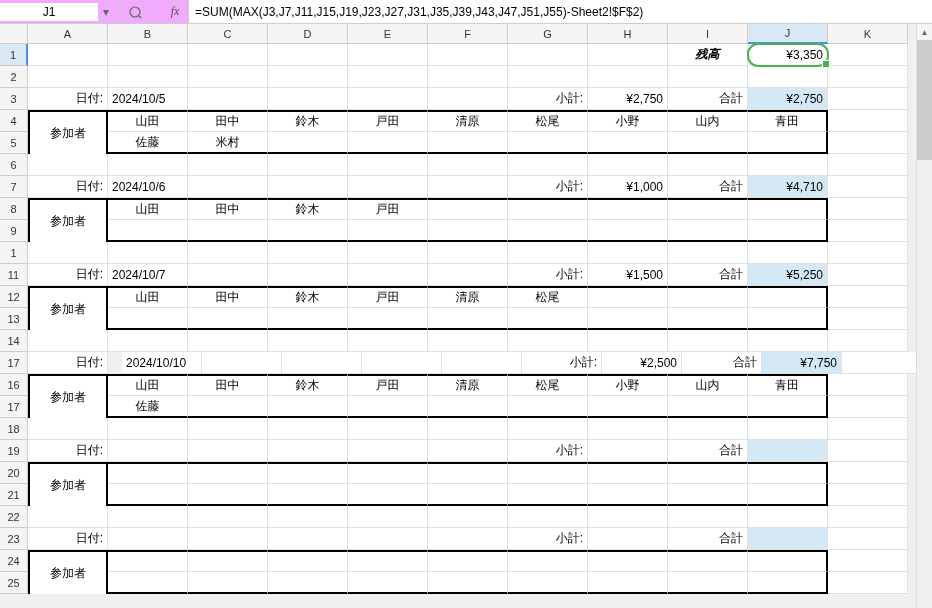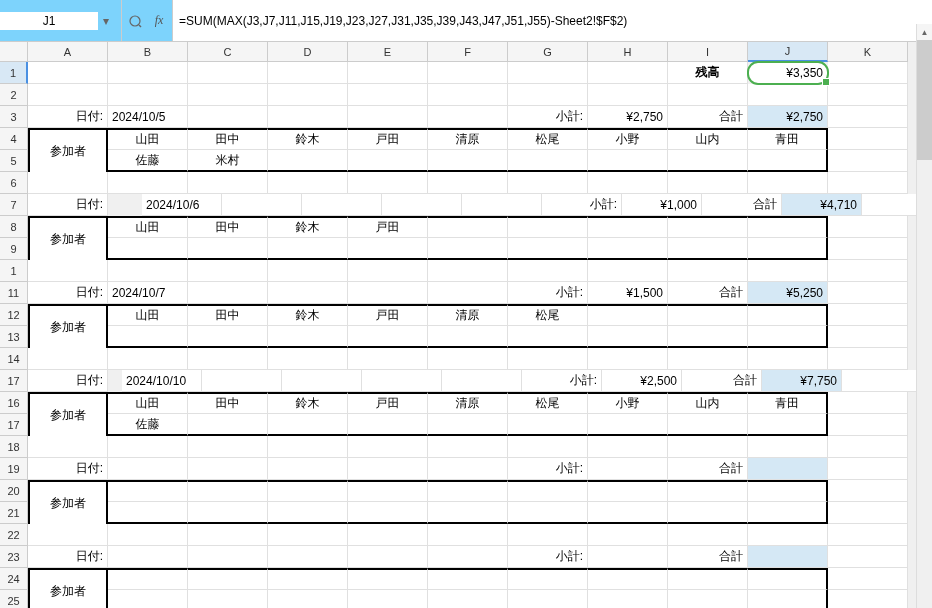--- a/index.html
+++ b/index.html
@@ -1,43 +1,43 @@
 <!DOCTYPE html>
 <html><head>
   <meta charset="utf-8">
   <style>
     * { box-sizing: border-box; margin: 0; padding: 0; }
     body { font-family: Arial, "MS PGothic", sans-serif; font-size: 12px; background: #f0f0f0; width: 932px; height: 608px; overflow: hidden; }
     
-    .formula-bar { display: flex; align-items: center; background: #7dd3fc; border-bottom: 1px solid #ccc; height: 42px; }
+    .formula-bar { display: flex; align-items: center; background: #f0abfc; border-bottom: 1px solid #ccc; height: 24px; }
     .name-box-area { display: flex; align-items: center; width: 122px; border-right: 1px solid #ccc; height: 100%; }
     .name-box { width: 98px; padding: 2px 8px; background: white; border: none; font-size: 12px; text-align: center; }
     .name-dropdown { width: 16px; height: 100%; display: flex; align-items: center; justify-content: center; color: #666; cursor: pointer; }
-    .fb-icons { display: flex; align-items: center; padding: 0 4px; gap: 6px; }
+    .fb-icons { display: flex; align-items: center; padding: 0 4px; gap: 22px; }
     .fb-icon { width: 18px; height: 18px; display: flex; align-items: center; justify-content: center; color: #555; cursor: pointer; }
     .fx-icon { font-style: italic; font-family: serif; }
     .formula-input { flex: 1; padding: 10px 6px; background: white; border-left: 1px solid #ccc; font-size: 12px; height: 100%; display:flex; align-items:center; }
     
     .sheet { position: relative; }
     .corner { position: absolute; top:0; left:0; width: 28px; height: 20px; background: #f5f5f5; border-right: 1px solid #ccc; border-bottom: 1px solid #ccc; }
     
     .col-headers { display: flex; position: absolute; top:0; left: 28px; height: 20px; }
     .col-h { background: #f5f5f5; border-right: 1px solid #ccc; border-bottom: 1px solid #ccc; display: flex; align-items: center; justify-content: center; color: #333; font-size: 11px; }
     .col-h.sel { background: #d8e8f5; border-bottom: 2px solid #4A90E2; }
     
     .row-headers { position: absolute; top: 20px; left: 0; width: 28px; }
     .row-h { height: 22px; background: #f5f5f5; border-right: 1px solid #ccc; border-bottom: 1px solid #ccc; display: flex; align-items: center; justify-content: center; color: #333; font-size: 11px; }
     .row-h.sel { background: #d8e8f5; border-right: 2px solid #4A90E2; }
     
     .grid { position: absolute; top: 20px; left: 28px; }
     .row { display: flex; height: 22px; }
     .cell { border-right: 1px solid #e0e0e0; border-bottom: 1px solid #e0e0e0; display: flex; align-items: center; padding: 0 4px; background: white; font-size: 12px; overflow: visible; white-space: nowrap; }
     .cell.rt { justify-content: flex-end; }
     .cell.ct { justify-content: center; }
-    .cell.bold { font-weight: bold; }
+    .cell.bold { font-weight: bold; font-style: italic; }
     .cell.hl { background: #d5e8f5; }
     
     .bt-thick { border-top: 2px solid #000 !important; }
     .bb-thick { border-bottom: 2px solid #000 !important; }
     .bl-thick { border-left: 2px solid #000 !important; text-align: center; }
     .br-thick { border-right: 2px solid #000 !important; }
     
     .selected-cell { outline: 2px solid #4CAF50; outline-offset: -1px; position: relative; z-index: 2; border-radius: 10px; }
     .selected-cell::after { content:""; position:absolute; right:-3px; bottom:-3px; width:6px; height:6px; background:#4CAF50; border:1px solid white; }
     
@@ -187,21 +187,21 @@
         <div class="cell cE"></div>
         <div class="cell cF"></div>
         <div class="cell cG"></div>
         <div class="cell cH"></div>
         <div class="cell cI"></div>
         <div class="cell cJ"></div>
         <div class="cell cK"></div>
       </div>
       <div class="row">
         <div class="cell cA rt">日付:</div>
-        <div class="cell cB" style="justify-content: flex-start; margin-left: 34px;">2024/10/6</div>
+        <div class="cell cB" style="justify-content: flex-start;">2024/10/6</div>
         <div class="cell cC"></div>
         <div class="cell cD"></div>
         <div class="cell cE"></div>
         <div class="cell cF"></div>
         <div class="cell cG rt">小計:</div>
         <div class="cell cH rt">¥1,000</div>
         <div class="cell cI rt">合計</div>
         <div class="cell cJ rt hl">¥4,710</div>
         <div class="cell cK"></div>
       </div>

